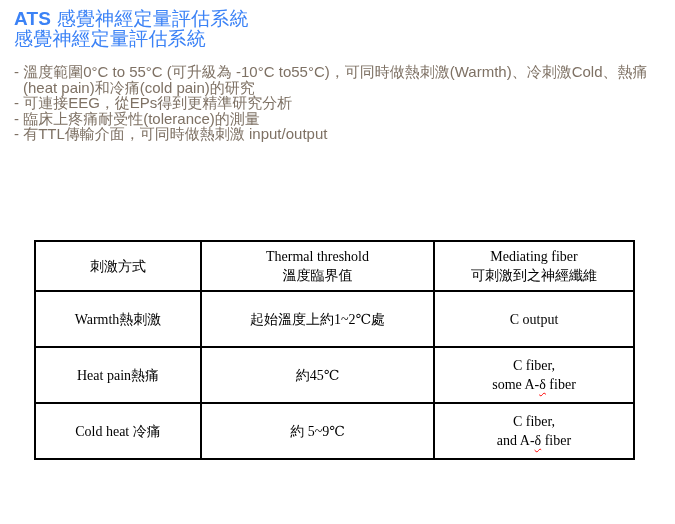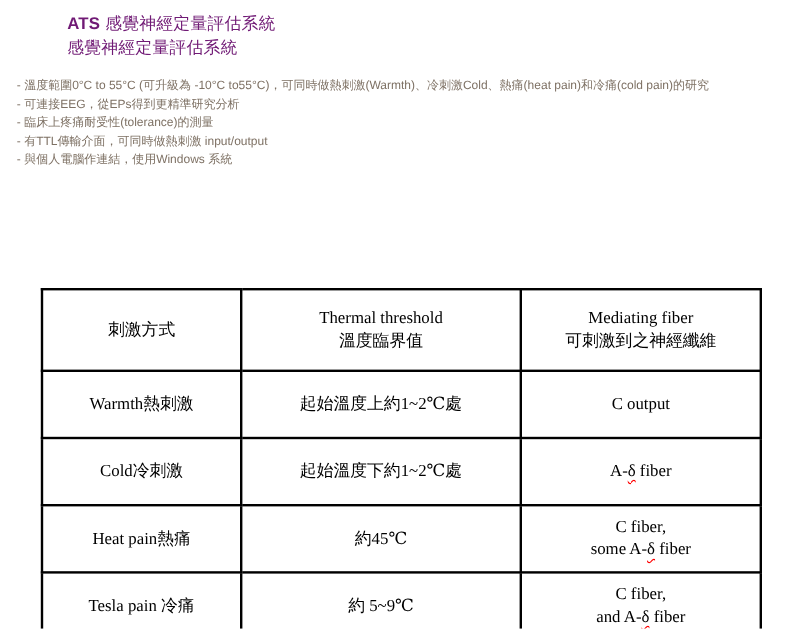--- a/index.html
+++ b/index.html
@@ -6,31 +6,30 @@
   .page{
     position:relative;
     width:675px;height:524px;
     background:#ffffff;
     overflow:hidden;
     font-family:"Liberation Sans","DejaVu Sans",sans-serif;
   }
   
   .hdr{
     position:absolute;left:14px;top:9px;
-    color:#701a75;
-    font-size:14px;line-height:20px;
+    color:#3b82f6;
+    font-size:19px;line-height:20px;
     letter-spacing:0.2px;
-    margin-left:42px;
   }
   .hdr .brand{font-weight:bold;}
   
   .features{
     position:absolute;left:14px;top:64px;width:652px;
     color:#7e7164;
-    font-size:10px;line-height:15.6px;
+    font-size:15px;line-height:15.6px;
   }
   .feature{
     text-indent:-9px;padding-left:9px;
   }
   
   table.qst{
     position:absolute;left:34px;top:240px;
     border-collapse:collapse;
     font-family:"Liberation Serif","DejaVu Serif",serif;
     color:#000;
@@ -38,21 +37,21 @@
     table-layout:fixed;
   }
   table.qst td,table.qst th{
     border:2px solid #000;
     text-align:center;vertical-align:middle;
     padding:0 4px;
     font-weight:normal;
     line-height:19px;
     overflow:hidden;
   }
-  tr.hrow{height:68px;}
+  tr.hrow{height:50px;}
   tr.brow{height:56px;}
   col.c1{width:166px;}
   col.c2{width:233px;}
   col.c3{width:200px;}
   .misspell{
     text-decoration:underline;
     text-decoration-style:wavy;
     text-decoration-color:#ff0000;
     text-decoration-thickness:1px;
     text-underline-offset:3px;
@@ -66,21 +65,20 @@
   <div class="hdr">
     <div><span class="brand">ATS</span><span> 感覺神經定量評估系統</span></div>
     <div>感覺神經定量評估系統</div>
   </div>
 
   <div class="features">
       <div class="feature"><span>- </span><span>溫度範圍0°C to 55°C (可升級為 -10°C to55°C)，可同時做熱刺激(Warmth)、冷刺激Cold、熱痛(heat pain)和冷痛(cold pain)的研究</span></div>
       <div class="feature"><span>- </span><span>可連接EEG，從EPs得到更精準研究分析</span></div>
       <div class="feature"><span>- </span><span>臨床上疼痛耐受性(tolerance)的測量</span></div>
       <div class="feature"><span>- </span><span>有TTL傳輸介面，可同時做熱刺激 input/output</span></div>
-      <div class="feature"><span>- </span><span>與個人電腦作連結，使用Windows 系統</span></div>
     </div>
 
   <table class="qst">
     <colgroup>
         <col class="c1">
         <col class="c2">
         <col class="c3">
       </colgroup>
     <thead>
       <tr class="hrow">
@@ -89,30 +87,25 @@
           <th>Mediating fiber<br>可刺激到之神經纖維</th>
         </tr>
     </thead>
     <tbody>
         <tr class="brow">
           <td>Warmth熱刺激</td>
           <td>起始溫度上約1~2℃處</td>
           <td>C output</td>
         </tr>
         <tr class="brow">
-          <td>Cold冷刺激</td>
-          <td>起始溫度下約1~2℃處</td>
-          <td>A-<span class="misspell">δ</span> fiber</td>
-        </tr>
-        <tr class="brow">
           <td>Heat pain熱痛</td>
           <td>約45℃</td>
           <td>C fiber,<br>some A-<span class="misspell">δ</span> fiber</td>
         </tr>
         <tr class="brow">
-          <td>Tesla pain 冷痛</td>
+          <td>Cold heat 冷痛</td>
           <td>約 5~9℃</td>
           <td>C fiber,<br>and A-<span class="misspell">δ</span> fiber</td>
         </tr>
       </tbody>
   </table>
 
 </div>
 
 </body></html>

